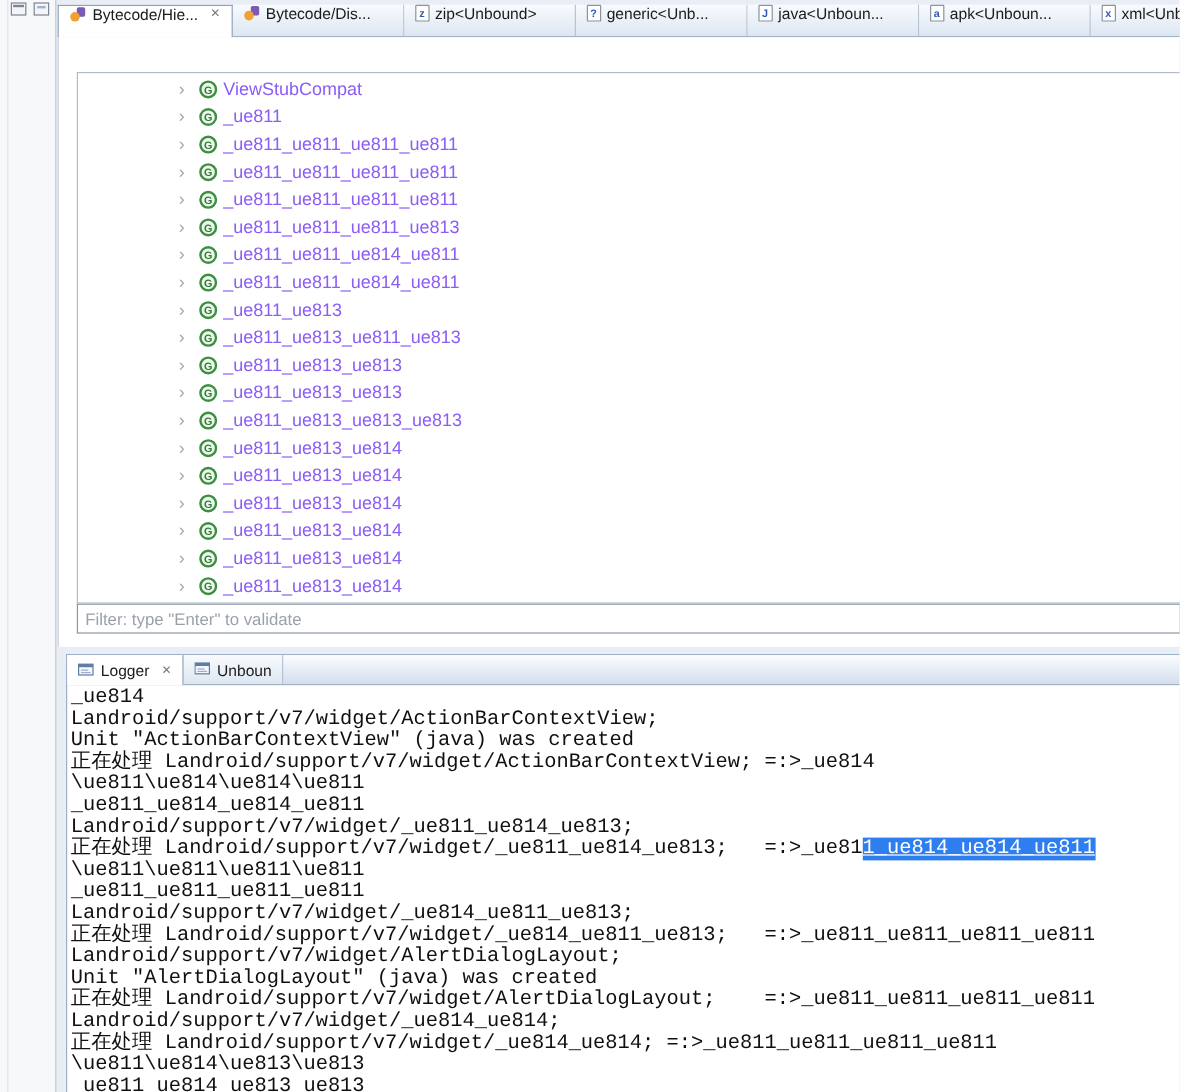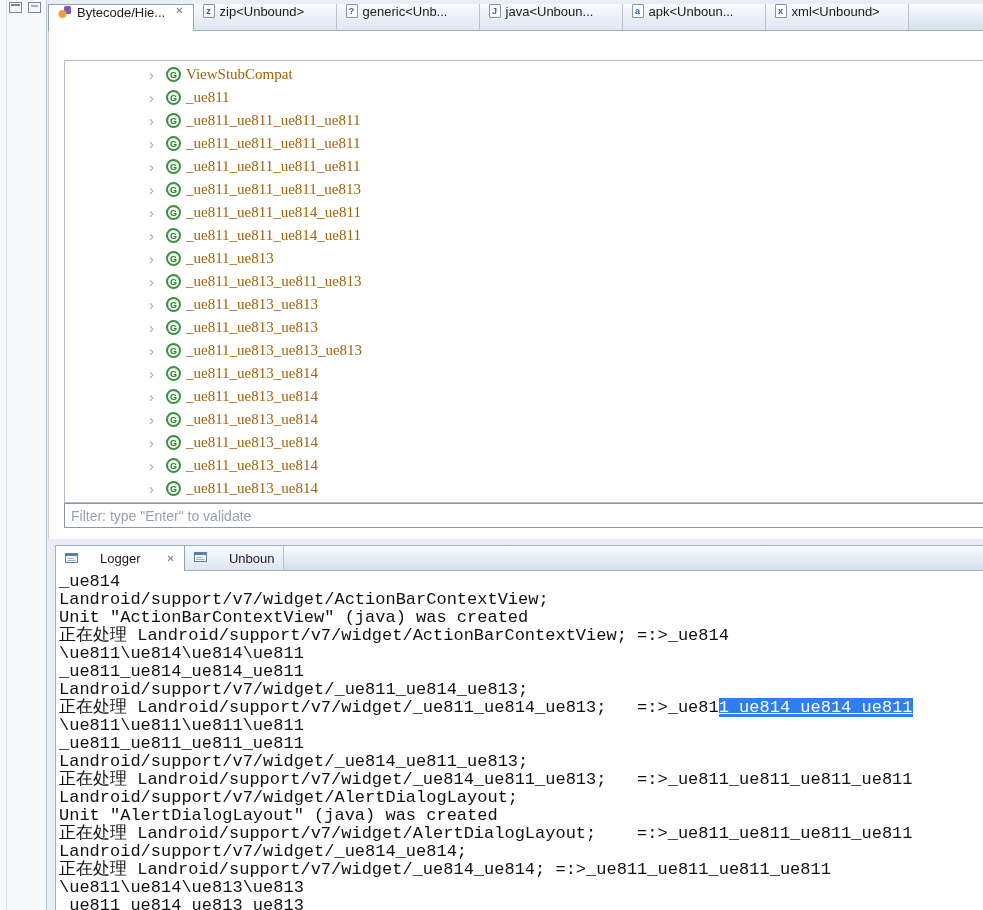--- a/index.html
+++ b/index.html
@@ -39,32 +39,32 @@
   
   .editor-body { position: absolute; left: 48px; top: 31px; width: 935px; height: 508px;
     background: #fff; border-left: 1px solid #c6cfda; }
   .tree-wrap { position: absolute; left: 15px; top: 29px; width: 920px; height: 443px;
     border: 1px solid #b3bdc9; border-right: none; background: #fff; overflow: hidden; padding-top: 2px; }
   .tree-row { height: 23px; display: flex; align-items: center; padding-left: 84px; white-space: nowrap; }
   .twistie { width: 14px; color: #a3a7ad; font-size: 15px; line-height: 1; }
   .class-icon { flex: none; width: 15px; height: 15px; border-radius: 50%; border: 2px solid #3c8f40;
     background: #eef7ed; color: #2f7d33; font-size: 9px; font-weight: bold;
     display: flex; align-items: center; justify-content: center; margin: 0 5px 0 3px; }
-  .tree-label { font-size: 15px; color: #a16207; font-family: Liberation Serif, serif; }
+  .tree-label { font-size: 15px; color: #8b5cf6; }
   .filter-input { position: absolute; left: 15px; top: 472px; width: 920px; height: 25px;
     border: 1px solid #8d97a4; padding: 0 6px; background: #fff; outline: none;
     font-family: "Liberation Sans", sans-serif; font-size: 14px; color: #333; }
   .filter-input::placeholder { color: #9aa1ab; }
 
   
   .bottom-panel { position: absolute; left: 55px; top: 545px; width: 928px; height: 365px;
     background: #fff; border: 1px solid #9db0c6; border-right: none; border-bottom: none; }
   .bottom-tabs { height: 25px; display: flex; align-items: stretch;
     background: linear-gradient(#fbfdff, #d3deec); border-bottom: 1px solid #a2b2c6; }
-  .btab { flex: none; display: flex; align-items: center; gap: 21px; padding: 0 9px;
+  .btab { flex: none; display: flex; align-items: center; gap: 5px; padding: 0 9px;
     font-size: 13px; color: #1b1b1b; height: 24px;
     border-right: 1px solid #b7c3d3; background: linear-gradient(#f8fbfe, #dde6f1); }
   .btab.active { background: #ffffff; border-right: 1px solid #8fa2b8; height: 25px; position: relative; z-index: 3; }
 
   .logger { position: absolute; left: 3px; top: 27px; right: 0; bottom: 0; overflow: hidden;
     font-family: "Liberation Mono", "DejaVu Sans Mono", monospace;
     font-size: 17px; line-height: 18px; color: #101010; white-space: pre; }
   .log-line { height: 18px; }
   .hl { background: #2e7ef0; color: #ffffff; text-decoration: underline; }
 </style>
@@ -79,20 +79,27 @@
 </div>
 
 <div class="editor-tabs">
     <div class="etab active">
       <span class="tabicon bc"><svg width="14" height="14" viewBox="0 0 14 14">
           <rect x="6" y="1" width="7" height="8" rx="1.5" fill="#7a5ab5"></rect>
           <circle cx="4.5" cy="9" r="4" fill="#efa233"></circle>
         </svg></span>
       <span>Bytecode/Hie...</span>
       <span class="closex">✕</span>
+    </div>
+    <div class="etab">
+      <span class="tabicon bc"><svg width="14" height="14" viewBox="0 0 14 14">
+          <rect x="6" y="1" width="7" height="8" rx="1.5" fill="#7a5ab5"></rect>
+          <circle cx="4.5" cy="9" r="4" fill="#efa233"></circle>
+        </svg></span>
+      <span>Bytecode/Dis...</span>
     </div>
     <div class="etab">
       <span class="tabicon file">z</span>
       <span>zip&lt;Unbound&gt;</span>
     </div>
     <div class="etab">
       <span class="tabicon file">?</span>
       <span>generic&lt;Unb...</span>
     </div>
     <div class="etab">

